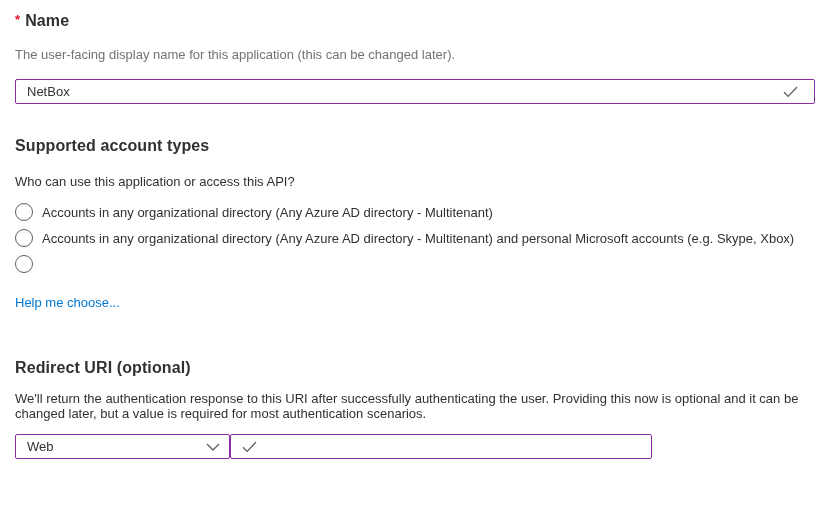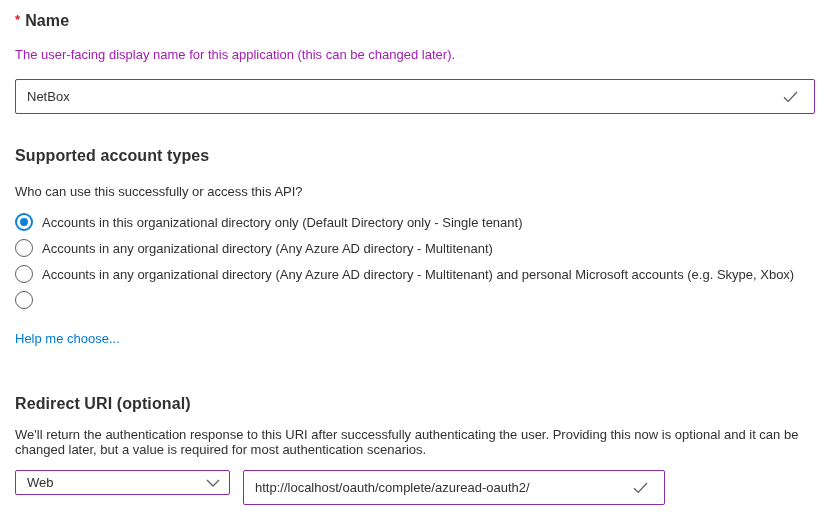--- a/index.html
+++ b/index.html
@@ -11,25 +11,25 @@
     color: #323130;
     overflow: hidden;
   }
   .page { padding: 10px 14px 0 15px; }
 
   .section-title {
     font-size: 16px; font-weight: 700; color: #323130;
     margin: 0; line-height: 19px; letter-spacing: 0.1px;
   }
   .required-marker { color: #e81123; margin-right: 5px; font-size: 13px; vertical-align: 2px; }
-  .field-desc { font-size: 13px; line-height: 19px; margin: 15px 0 0 0; color: #a21caf; max-width: 800px; }
+  .field-desc { font-size: 13px; line-height: 19px; margin: 15px 0 0 0; color: #737373; max-width: 800px; }
 
   .input-box {
     margin-top: 15px;
-    height: 35px; width: 800px;
+    height: 25px; width: 800px;
     border: 1px solid #8a2da5; border-radius: 2px;
     display: flex; align-items: center;
     padding: 0 16px 0 11px;
     background: #fff;
   }
   .input-box input {
     flex: 1; border: none; outline: none; padding: 0;
     font-family: "Liberation Sans", "DejaVu Sans", sans-serif;
     font-size: 13px; color: #323130; background: transparent;
     min-width: 0;
@@ -57,21 +57,21 @@
   .radio-label { font-size: 13px; margin-left: 9px; color: #323130; }
 
   .help-link {
     display: inline-block; margin-top: 18px;
     font-size: 13px; color: #0078d4; text-decoration: none; cursor: pointer; text-align: right;
   }
 
   .section-redirect { margin-top: 47px; }
   .redirect-desc { font-size: 13px; line-height: 15px; margin: 14px 0 0 0; max-width: 801px; }
 
-  .redirect-row { margin-top: 13px; display: flex; gap: 13px; }
+  .redirect-row { margin-top: 13px; display: flex; }
   .select-box {
     width: 215px; height: 25px;
     border: 1px solid #8a2da5; border-radius: 2px;
     display: flex; align-items: center;
     padding: 0 9px 0 11px; cursor: pointer; background: #fff;
   }
   .select-box .select-value { flex: 1; font-size: 13px; color: #323130; }
   .uri-box { width: 422px; margin-top: 0; }
 </style>
 </head>
@@ -86,27 +86,23 @@
   <div class="input-box">
     <input type="text" value="NetBox" style="">
     <svg class="check-icon-svg" width="15" height="12" viewBox="0 0 15 12">
       <path d="M1 6.2 L5.2 10.4 L14 1" stroke="#605e5c" stroke-width="1.3" fill="none"></path>
     </svg>
   </div>
 
   <div class="section-accounts">
     <h2 class="section-title">Supported account types</h2>
 
-    <p class="question">Who can use this successfully or access this API?</p>
+    <p class="question">Who can use this application or access this API?</p>
 
     <div class="radio-group">
-      <div class="radio-row selected">
-        <span class="radio-circle"></span>
-        <span class="radio-label">Accounts in this organizational directory only (Default Directory only - Single tenant)</span>
-      </div>
       <div class="radio-row">
         <span class="radio-circle"></span>
         <span class="radio-label">Accounts in any organizational directory (Any Azure AD directory - Multitenant)</span>
       </div>
       <div class="radio-row">
         <span class="radio-circle"></span>
         <span class="radio-label">Accounts in any organizational directory (Any Azure AD directory - Multitenant) and personal Microsoft accounts (e.g. Skype, Xbox)</span>
       </div>
       <div class="radio-row">
         <span class="radio-circle"></span>
@@ -123,21 +119,20 @@
 
     <div class="redirect-row">
       <div class="select-box">
         <span class="select-value">Web</span>
         <svg width="14" height="8" viewBox="0 0 14 8">
           <path d="M1 1 L7 7 L13 1" stroke="#605e5c" stroke-width="1.3" fill="none"></path>
         </svg>
       </div>
 
       <div class="input-box uri-box">
-        <input type="text" value="http://localhost/oauth/complete/azuread-oauth2/" style="">
         <svg class="check-icon-svg" width="15" height="12" viewBox="0 0 15 12">
           <path d="M1 6.2 L5.2 10.4 L14 1" stroke="#605e5c" stroke-width="1.3" fill="none"></path>
         </svg>
       </div>
     </div>
   </div>
 
 </div>
 
 </body></html>

